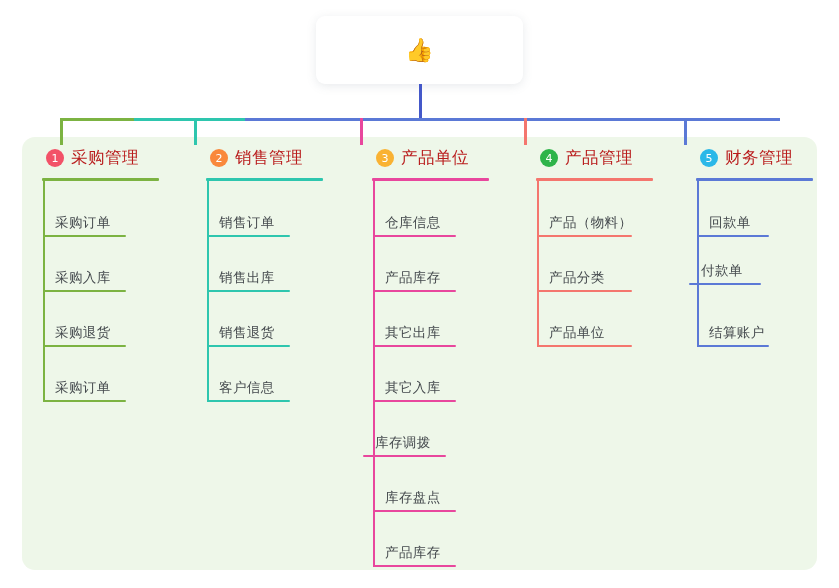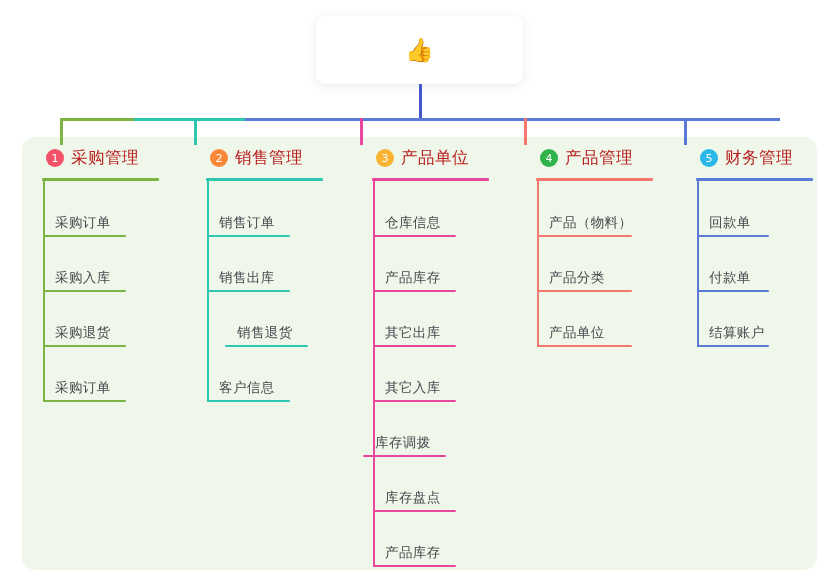--- a/index.html
+++ b/index.html
@@ -169,21 +169,21 @@
         <div class="col-underline" style="left: 12px; top: 33px; width: 117px; background: rgb(46, 198, 174);"></div>
         <div class="spine" style="left: 13px; top: 35px; height: 222px; background: rgb(46, 198, 174);"></div>
         <div class="leaf" style="left: 13px; top: 35px; width: 83px; height: 57px;">
           <div class="leaf-text">销售订单</div>
           <div class="leaf-underline" style="width: 83px; background: rgb(46, 198, 174);"></div>
         </div>
         <div class="leaf" style="left: 13px; top: 90px; width: 83px; height: 57px;">
           <div class="leaf-text">销售出库</div>
           <div class="leaf-underline" style="width: 83px; background: rgb(46, 198, 174);"></div>
         </div>
-        <div class="leaf" style="left: 13px; top: 145px; width: 83px; height: 57px; margin-left: 18px;">
+        <div class="leaf" style="left: 13px; top: 145px; width: 83px; height: 57px;">
           <div class="leaf-text">销售退货</div>
           <div class="leaf-underline" style="width: 83px; background: rgb(46, 198, 174);"></div>
         </div>
         <div class="leaf" style="left: 13px; top: 200px; width: 83px; height: 57px;">
           <div class="leaf-text">客户信息</div>
           <div class="leaf-underline" style="width: 83px; background: rgb(46, 198, 174);"></div>
         </div>
       </div>
       <div class="column" style="left: 360px; width: 150px;">
         <div class="col-header">
@@ -245,21 +245,21 @@
         <div class="col-header">
           <span class="badge" style="background: rgb(43, 184, 232);">5</span>
           <span class="col-title">财务管理</span>
         </div>
         <div class="col-underline" style="left: 12px; top: 33px; width: 117px; background: rgb(91, 121, 214);"></div>
         <div class="spine" style="left: 13px; top: 35px; height: 167px; background: rgb(91, 121, 214);"></div>
         <div class="leaf" style="left: 13px; top: 35px; width: 72px; height: 57px;">
           <div class="leaf-text">回款单</div>
           <div class="leaf-underline" style="width: 72px; background: rgb(91, 121, 214);"></div>
         </div>
-        <div class="leaf" style="left: 13px; top: 90px; width: 72px; height: 57px;">
+        <div class="leaf" style="left: 5px; top: 90px; width: 72px; height: 50px;">
           <div class="leaf-text">付款单</div>
           <div class="leaf-underline" style="width: 72px; background: rgb(91, 121, 214);"></div>
         </div>
         <div class="leaf" style="left: 13px; top: 145px; width: 72px; height: 57px;">
           <div class="leaf-text">结算账户</div>
           <div class="leaf-underline" style="width: 72px; background: rgb(91, 121, 214);"></div>
         </div>
       </div>
     </div>
 

